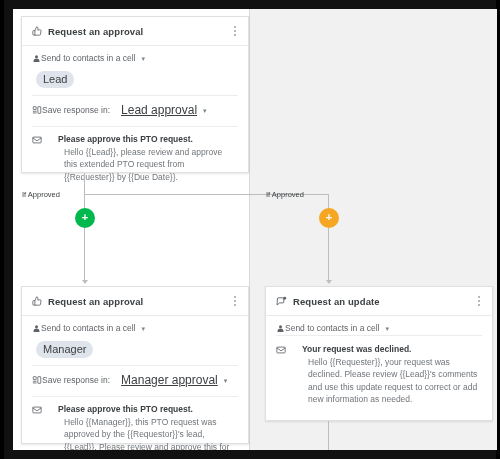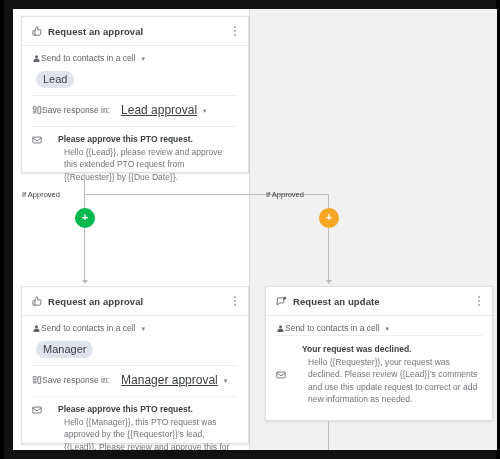--- a/index.html
+++ b/index.html
@@ -377,21 +377,21 @@
               <path d="M4 21v-1a8 8 0 0 1 16 0v1z"></path>
             </svg>
           </span>
           <span class="row-label">Send to contacts in a cell</span>
           <span class="caret">▾</span>
         </div>
 
 
         <div class="sep"></div>
 
-        <div class="msg" style="padding-top:8px;align-items:center;">
+        <div class="msg" style="padding-top:8px;">
           <span class="ico" style="margin-top:1px;">
             <svg width="10" height="10" viewBox="0 0 24 24" fill="none" stroke="#5f6368" stroke-width="2">
               <rect x="2" y="5" width="20" height="14" rx="2"></rect>
               <path d="M2 7l10 7 10-7" stroke-linecap="round" stroke-linejoin="round"></path>
             </svg>
           </span>
           <span class="msg-texts">
             <span class="msg-subject" style="display:block;">Your request was declined.</span>
             <span class="msg-body" style="display:block;">Hello {{Requester}}, your request was declined. Please review {{Lead}}'s comments and use this update request to correct or add new information as needed.</span>
           </span>

